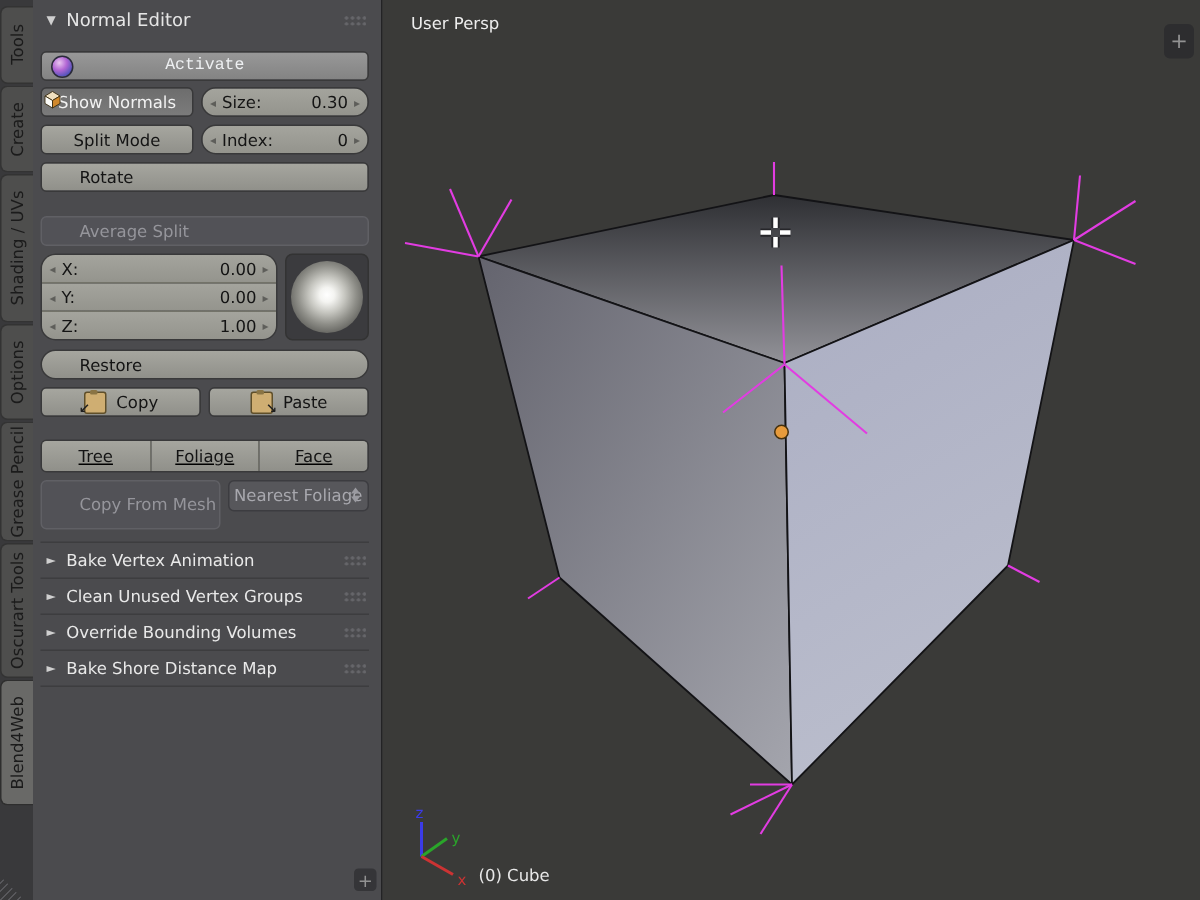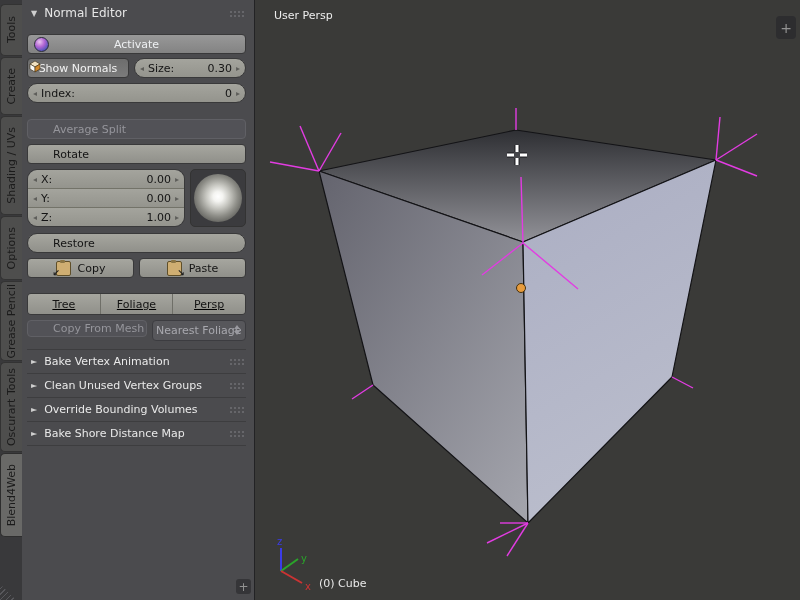--- a/index.html
+++ b/index.html
@@ -18,21 +18,21 @@
   
   #panel{position:absolute;left:22px;top:0;width:233px;height:600px;background:#4b4b4e;
          border-right:1px solid #232325;box-sizing:border-box;padding:4px 8px 0 5px;}
   .phead{display:flex;align-items:center;height:18px;color:#e6e6e6;font-size:12px;}
   .tri{font-size:8px;color:#cfcfcf;margin:0 7px 0 4px;}
   .grip{margin-left:auto;width:15px;height:7px;margin-right:2px;
         background-image:radial-gradient(#66666a 1px,transparent 1.2px);background-size:4px 4px;}
   .btn{height:20px;border-radius:4px;border:1px solid #39393a;
        background:linear-gradient(#a6a69f,#90908a);color:#141414;
        display:flex;align-items:center;justify-content:center;position:relative;cursor:pointer;box-sizing:border-box;}
-  .btn.op{background:linear-gradient(#989898,#838383);color:#eef0f2;}
+  .btn.op{background:linear-gradient(#989898,#838383);color:#eef0f2;font-family:Liberation Mono, monospace;}
   .btn.pressed{background:linear-gradient(#6d6d6d,#7b7b7b);color:#f2f2f2;}
   .btn.leftal{justify-content:flex-start;padding-left:25px;}
   .btn.disabled{background:#525257;border-color:#606065;color:#95959b;cursor:default;}
   .numfield{height:20px;border-radius:10px;border:1px solid #39393a;
        background:linear-gradient(#a4a49d,#94948d);color:#141414;
        display:flex;align-items:center;padding:0 5px;box-sizing:border-box;cursor:ew-resize;}
   .nf-label{margin-left:4px;}
   .nf-value{margin-left:auto;margin-right:4px;padding-left:25px;}
   .spin{font-size:8px;color:rgba(20,20,20,0.45);}
   .row{display:flex;gap:5px;}
@@ -135,34 +135,37 @@
       </div>
       <div class="numfield half">
         <span class="spin">◂</span>
         <span class="nf-label">Size:</span>
         <span class="nf-value">0.30</span>
         <span class="spin">▸</span>
       </div>
     </div>
 
     <div class="row mt5">
+      <div class="btn half">
+        <span>Split Mode</span>
+      </div>
       <div class="numfield half">
         <span class="spin">◂</span>
         <span class="nf-label">Index:</span>
         <span class="nf-value">0</span>
         <span class="spin">▸</span>
       </div>
     </div>
 
+    <div class="btn leftal mt5">
+      <span>Rotate</span>
+    </div>
+
     <div class="btn disabled leftal mt16">
       <span>Average Split</span>
-    </div>
-
-    <div class="btn leftal mt5">
-      <span>Rotate</span>
     </div>
 
     <div class="row mt5">
       <div id="xyz">
         <div class="numfield">
           <span class="spin">◂</span>
           <span class="nf-label">X:</span>
           <span class="nf-value">0.00</span>
           <span class="spin">▸</span>
         </div>
@@ -204,26 +207,26 @@
     </div>
 
     <div class="seg mt15">
       <div class="btn">
           <span>Tree</span>
         </div>
       <div class="btn">
           <span>Foliage</span>
         </div>
       <div class="btn">
-          <span>Persp</span>
+          <span>Face</span>
         </div>
     </div>
 
     <div class="row mt5">
-      <div class="btn disabled leftal half" style="height:17px">
+      <div class="btn disabled leftal half" style="height:33px">
         <span>Copy From Mesh</span>
       </div>
       <div class="dropdown half">
         <span>Nearest Foliage</span>
         <span class="updown">
             <i class="up"></i>
             <i class="down"></i>
           </span>
       </div>
     </div>

